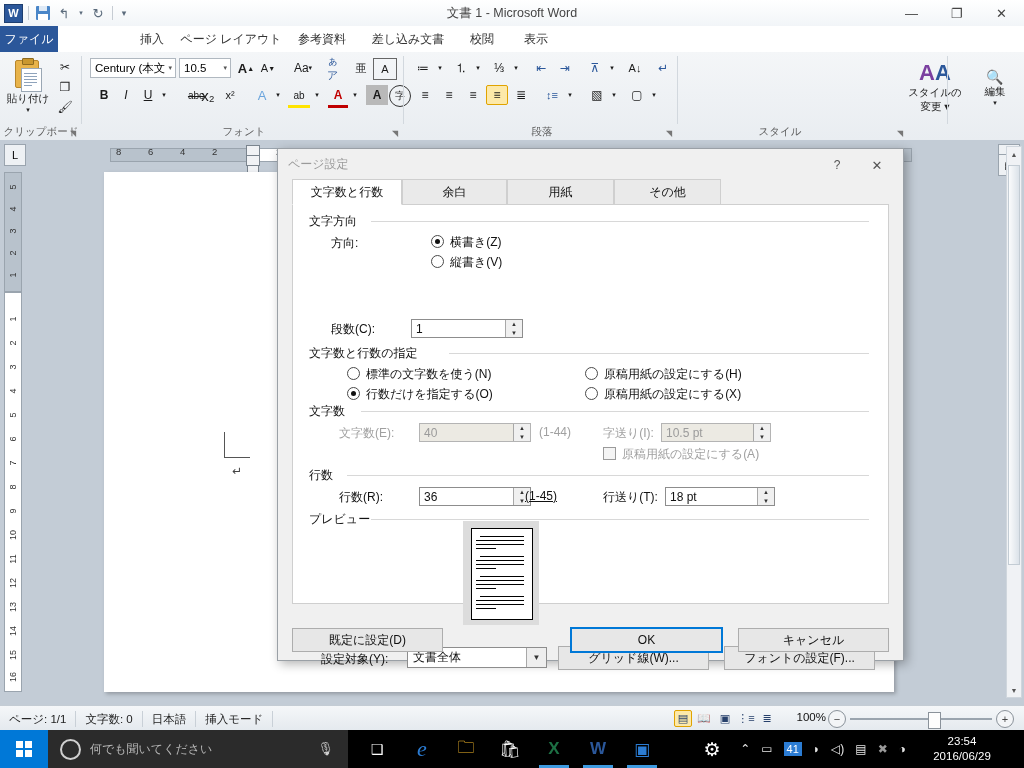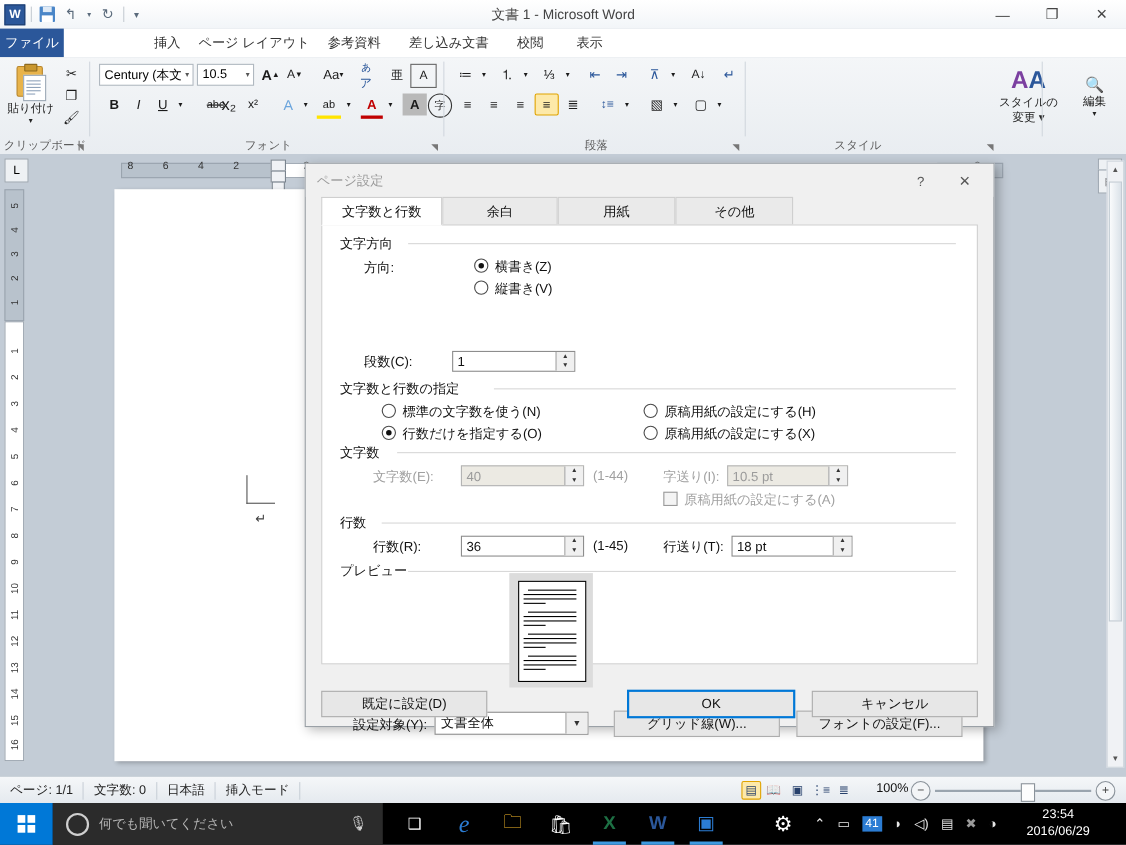--- a/index.html
+++ b/index.html
@@ -539,21 +539,21 @@
         <div class="lg">行数</div>
         <div class="grpline" style="left:38px;width:522px;"></div>
         <div class="lbl" style="left:30px;top:22px;">行数(R):</div>
         <div class="spin" style="left:110px;top:20px;width:112px;">
           <span class="v">36</span>
           <span class="updn">
               <i>▲</i>
               <i>▼</i>
             </span>
         </div>
-        <div class="lbl" style="left:230px;top:22px;">(1-45)</div>
+        <div class="lbl" style="left:216px;top:22px;text-decoration:underline;">(1-45)</div>
         <div class="lbl" style="left:294px;top:22px;">行送り(T):</div>
         <div class="spin" style="left:356px;top:20px;width:110px;">
           <span class="v">18 pt</span>
           <span class="updn">
               <i>▲</i>
               <i>▼</i>
             </span>
         </div>
       </div>
 
@@ -576,21 +576,21 @@
             <i style="left:4px;top:59px;width:20px;"></i>
             <i style="left:8px;top:67px;width:44px;"></i>
             <i style="left:4px;top:71px;width:48px;"></i>
             <i style="left:4px;top:75px;width:48px;"></i>
             <i style="left:4px;top:79px;width:20px;"></i>
           </div>
         </div>
       </div>
 
       <div class="lbl" style="left:28px;top:446px;">設定対象(Y):</div>
-      <div class="combo" style="left:102px;top:442px;width:140px;">
+      <div class="combo" style="left:114px;top:442px;width:140px;">
         <span class="v">文書全体</span>
         <span class="dd">▼</span>
       </div>
       <div class="dbtn" style="left:265px;top:441px;width:151px;">グリッド線(W)...</div>
       <div class="dbtn" style="left:431px;top:441px;width:151px;">フォントの設定(F)...</div>
     </div>
 
     <div class="dbtn" style="left:14px;top:479px;width:151px;">既定に設定(D)</div>
     <div class="dbtn def" style="left:292px;top:478px;width:153px;height:26px;">OK</div>
     <div class="dbtn" style="left:460px;top:479px;width:151px;">キャンセル</div>

